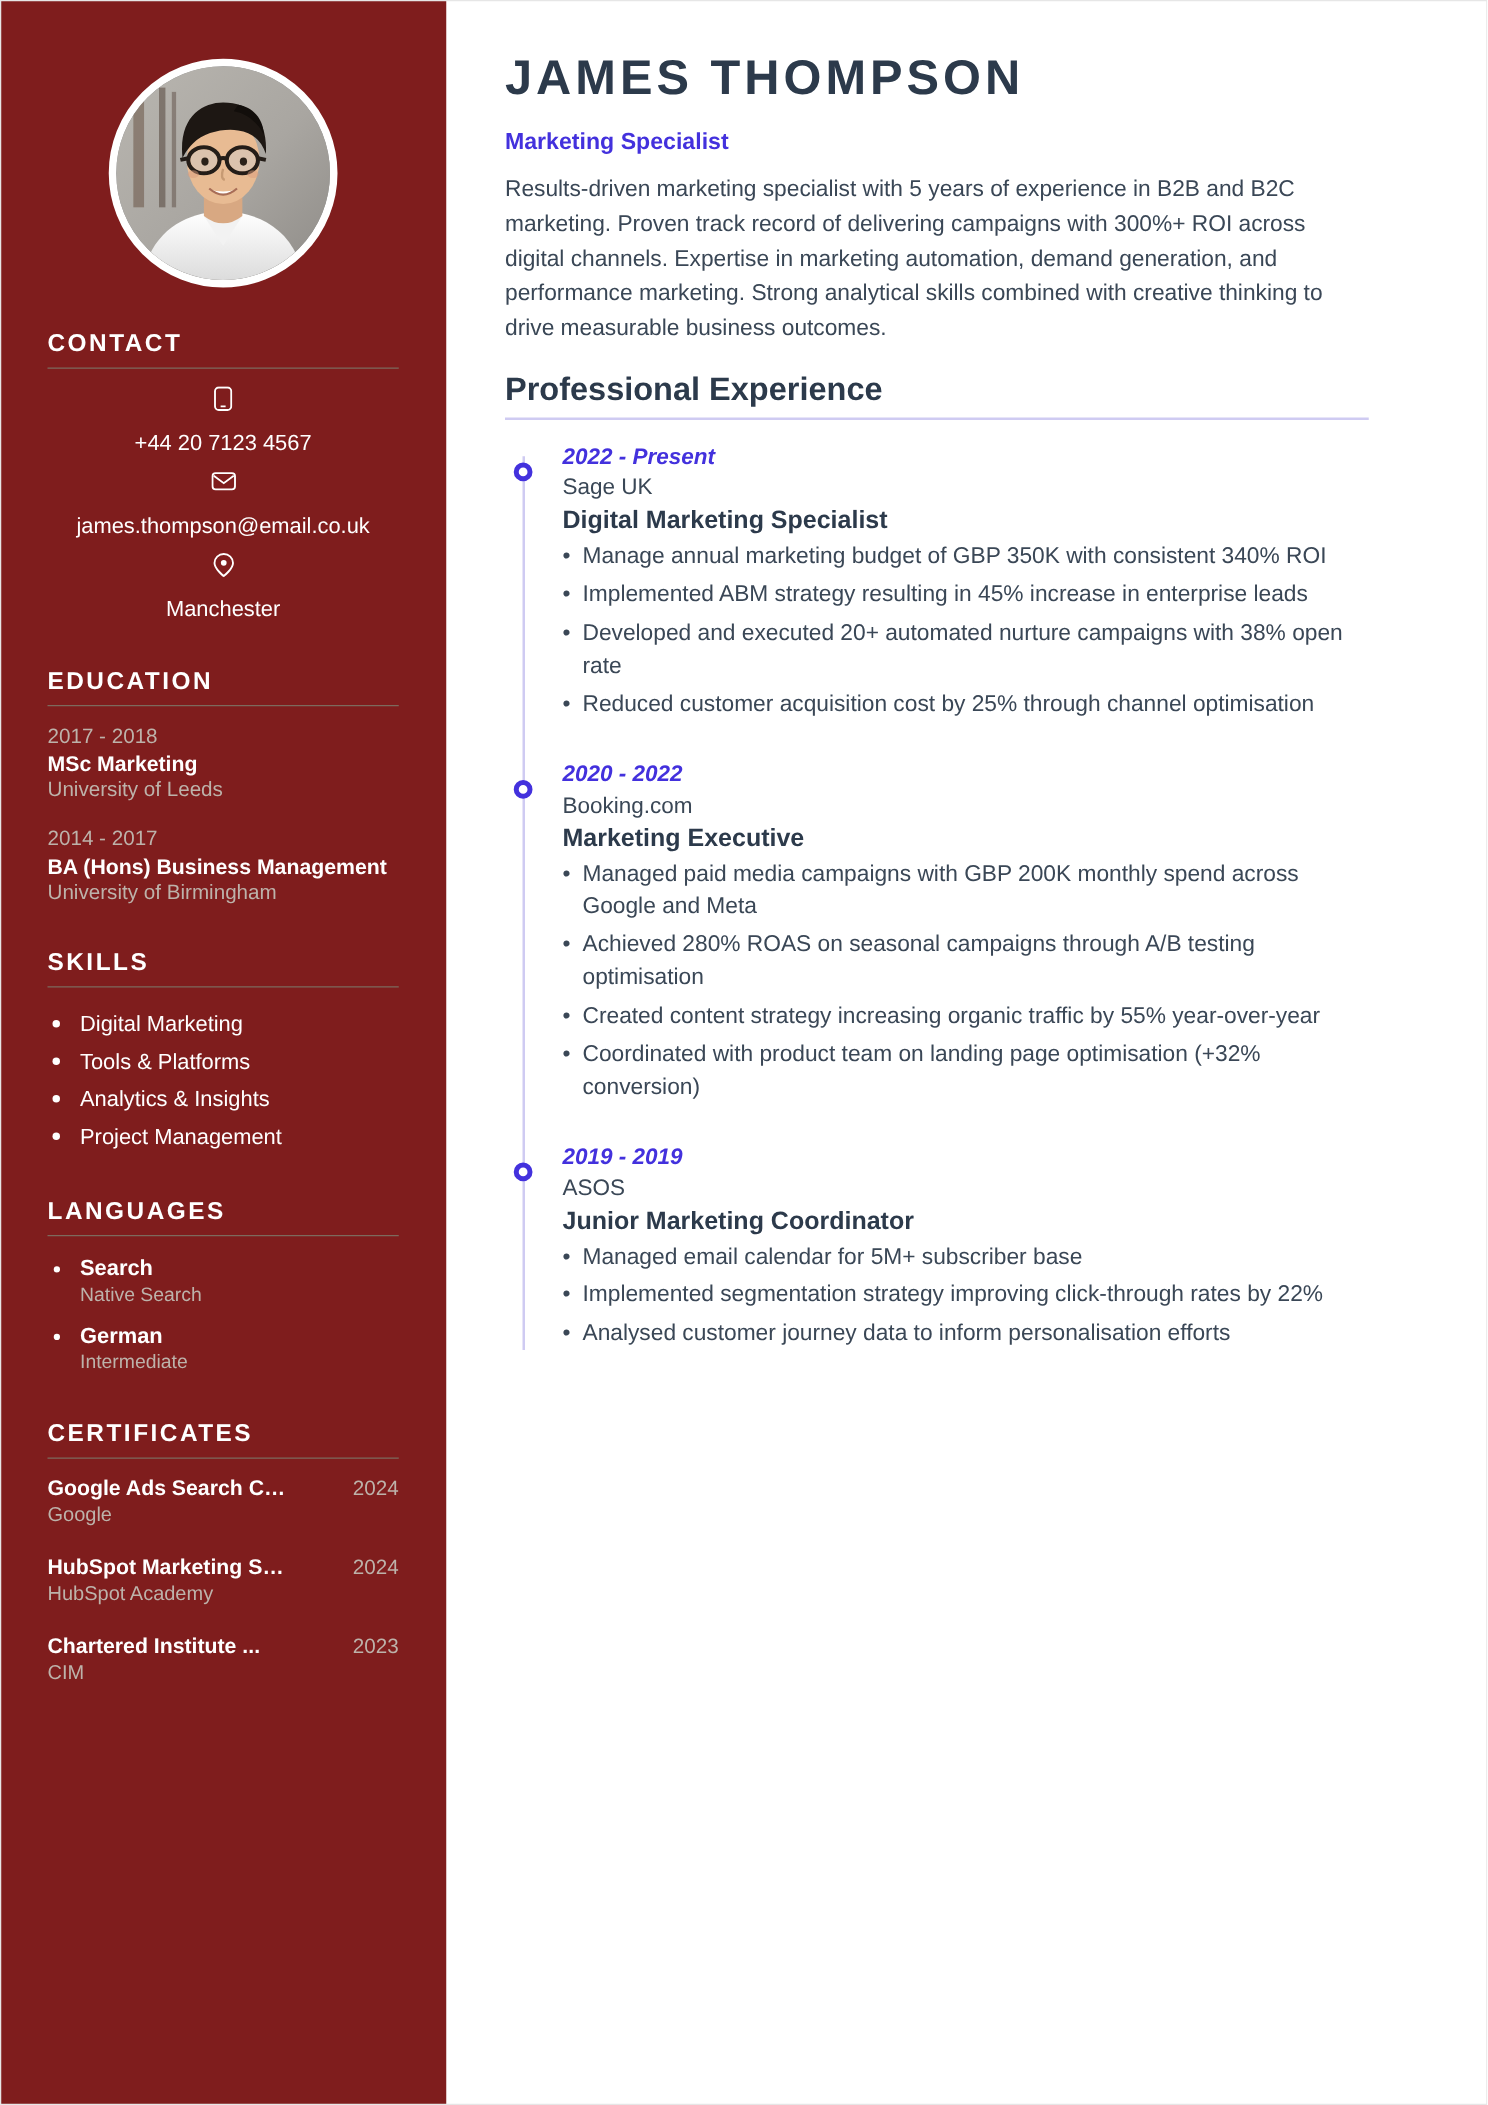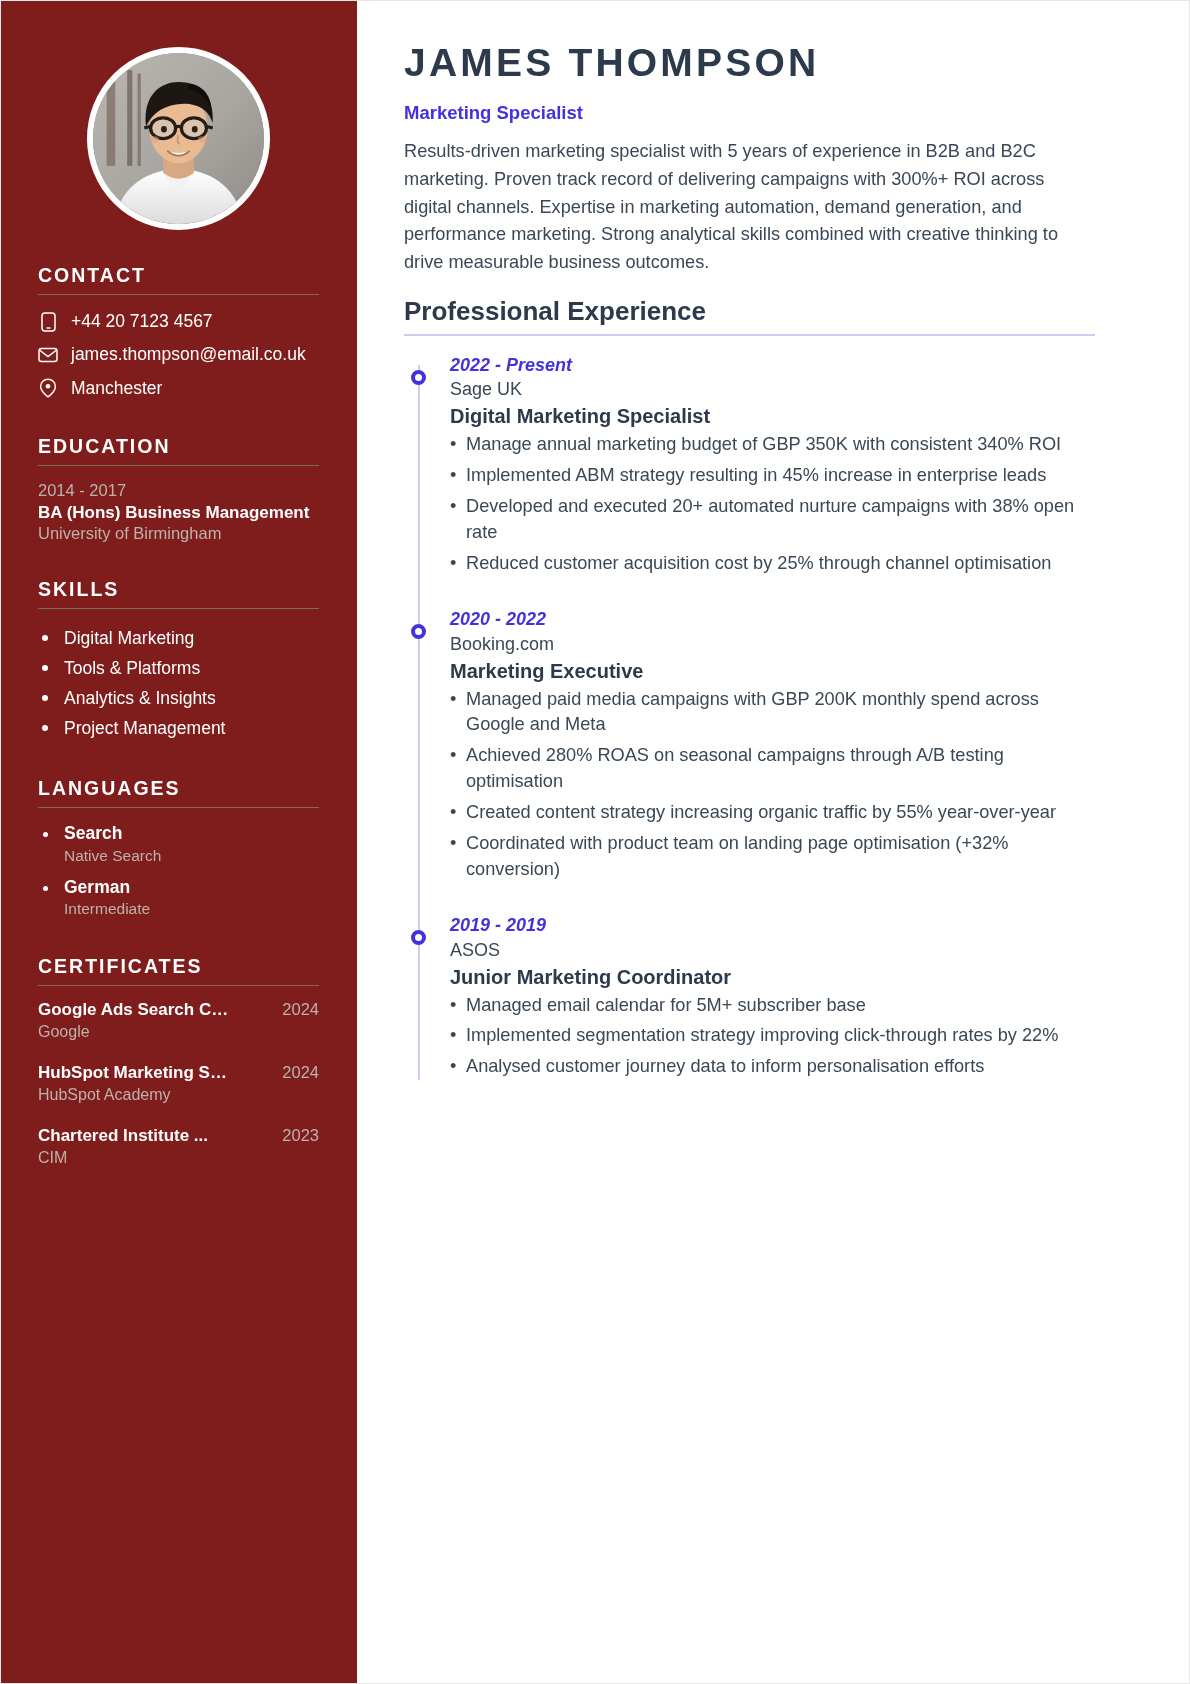--- a/index.html
+++ b/index.html
@@ -64,20 +64,21 @@
 
   
   .contact-row {
     display: flex;
     align-items: center;
     gap: 13px;
     margin-bottom: 8px;
     color: #ffffff;
     font-size: 17.5px;
     line-height: 1.45;
+    flex-direction: column;
   }
   .contact-row .ic {
     width: 20px; height: 20px; flex: 0 0 20px;
     display: flex; align-items: center; justify-content: center;
   }
   .contact-row .ic svg { display: block; }
 
   
   .edu-item { margin-bottom: 18px; }
   .edu-dates {
@@ -328,20 +329,25 @@
             </svg>
           </span>
           <span>Manchester</span>
         </div>
       </div>
 
       <div>
         <div class="side-heading">EDUCATION</div>
         <div class="side-rule"></div>
 
+        <div class="edu-item">
+          <div class="edu-dates">2017 - 2018</div>
+          <div class="edu-degree">MSc Marketing</div>
+          <div class="edu-school">University of Leeds</div>
+        </div>
 
         <div class="edu-item">
           <div class="edu-dates">2014 - 2017</div>
           <div class="edu-degree">BA (Hons) Business Management</div>
           <div class="edu-school">University of Birmingham</div>
         </div>
       </div>
 
       <div>
         <div class="side-heading">SKILLS</div>

